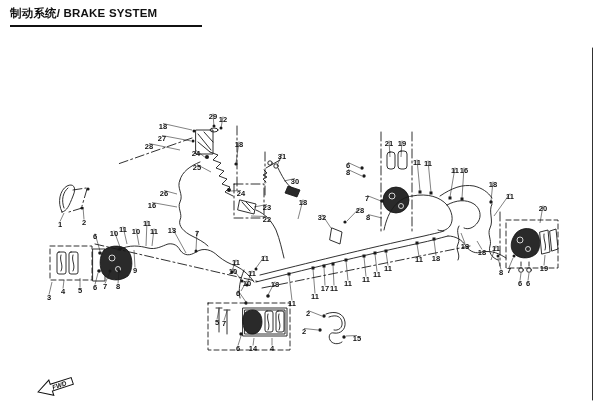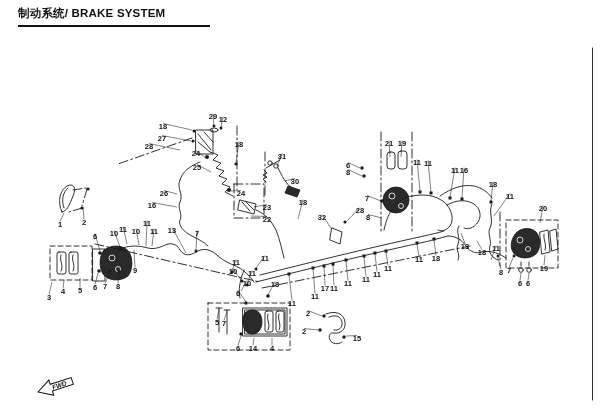--- a/index.html
+++ b/index.html
@@ -1,20 +1,20 @@
 <!DOCTYPE html>
 <html><head>
 <meta charset="utf-8">
 <style>
   html,body{margin:0;padding:0;background:#ffffff;}
   body{width:600px;height:418px;position:relative;overflow:hidden;
        font-family:"Liberation Sans", sans-serif;}
   .title{position:absolute;top:6px;left:10px;font-size:11.5px;font-weight:bold;
          color:#111;letter-spacing:.2px;padding-bottom:4px;border-bottom:2px solid #111;
-         width:192px;white-space:nowrap;margin-left:8px;}
+         width:192px;white-space:nowrap;}
   svg{position:absolute;top:0;left:0;}
   .ink{stroke:#1a1a1a;fill:none;stroke-width:.9;stroke-linecap:round;stroke-linejoin:round;}
   .dark{fill:#2a2a2a;stroke:#111;stroke-width:.8;}
   .dash{stroke-dasharray:5,3;}
   .dashdot{stroke-dasharray:9,3,2,3;}
   .dot{fill:#1a1a1a;stroke:none;}
   .callout{font-family:"Liberation Sans",sans-serif;font-size:7.5px;font-weight:bold;fill:#111;}
   .leader{stroke:#1a1a1a;stroke-width:.55;fill:none;}
   .fwdtxt{font-family:"Liberation Sans",sans-serif;font-size:6.5px;font-weight:bold;
           font-style:italic;fill:#111;}

